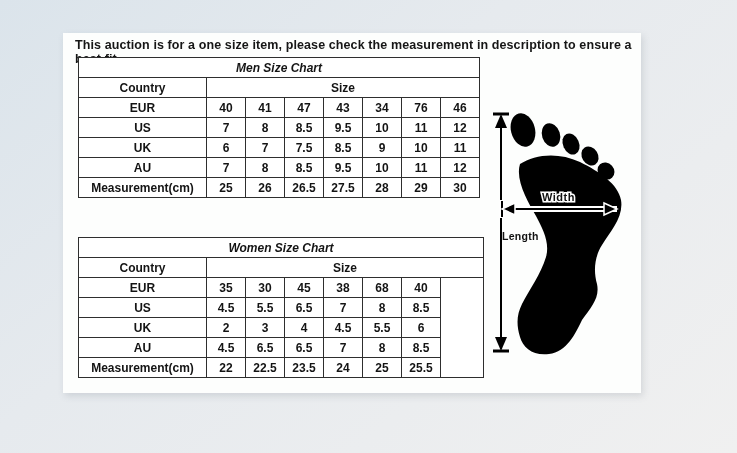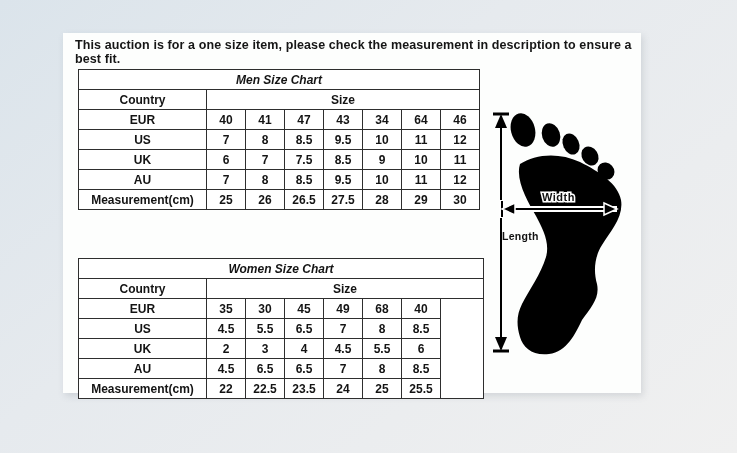--- a/index.html
+++ b/index.html
@@ -21,22 +21,22 @@
     background:#fff;
   }
   table.size-table td{
     border:1.5px solid #2e2e2e;text-align:center;vertical-align:middle;
     font-size:12px;font-weight:bold;color:#141414;height:19px;padding:0;
     overflow:hidden;white-space:nowrap;
   }
   td.chart-title{
     color:#8f8f8f;font-style:italic;font-size:11.5px;height:17px;
   }
-  #menTable{left:15px;top:36px;}
-  #womenTable{left:15px;top:204px;margin-top:21px;}
+  #menTable{left:15px;top:24px;}
+  #womenTable{left:15px;top:204px;}
   .foot-wrap{position:absolute;left:424px;top:69px;width:162px;height:272px;}
   .w-label{
     font-size:11px;font-weight:bold;fill:#111;stroke:#fff;stroke-width:3px;
     paint-order:stroke;letter-spacing:.5px;
   }
   .l-label{font-size:10.5px;font-weight:bold;fill:#111;letter-spacing:.3px;}
 </style>
 </head>
 <body>
 
@@ -64,21 +64,21 @@
         <td>Country</td>
         <td colspan="7">Size</td>
       </tr>
       <tr>
         <td>EUR</td>
         <td>40</td>
         <td>41</td>
         <td>47</td>
         <td>43</td>
         <td>34</td>
-        <td>64</td>
+        <td>76</td>
         <td>46</td>
       </tr>
       <tr>
         <td>US</td>
         <td>7</td>
         <td>8</td>
         <td>8.5</td>
         <td>9.5</td>
         <td>10</td>
         <td>11</td>
@@ -134,21 +134,21 @@
       </tr>
       <tr>
         <td>Country</td>
         <td colspan="7">Size</td>
       </tr>
       <tr>
         <td>EUR</td>
         <td>35</td>
         <td>30</td>
         <td>45</td>
-        <td>49</td>
+        <td>38</td>
         <td>68</td>
         <td>40</td>
         <td rowspan="5"></td>
       </tr>
       <tr>
         <td>US</td>
         <td>4.5</td>
         <td>5.5</td>
         <td>6.5</td>
         <td>7</td>

